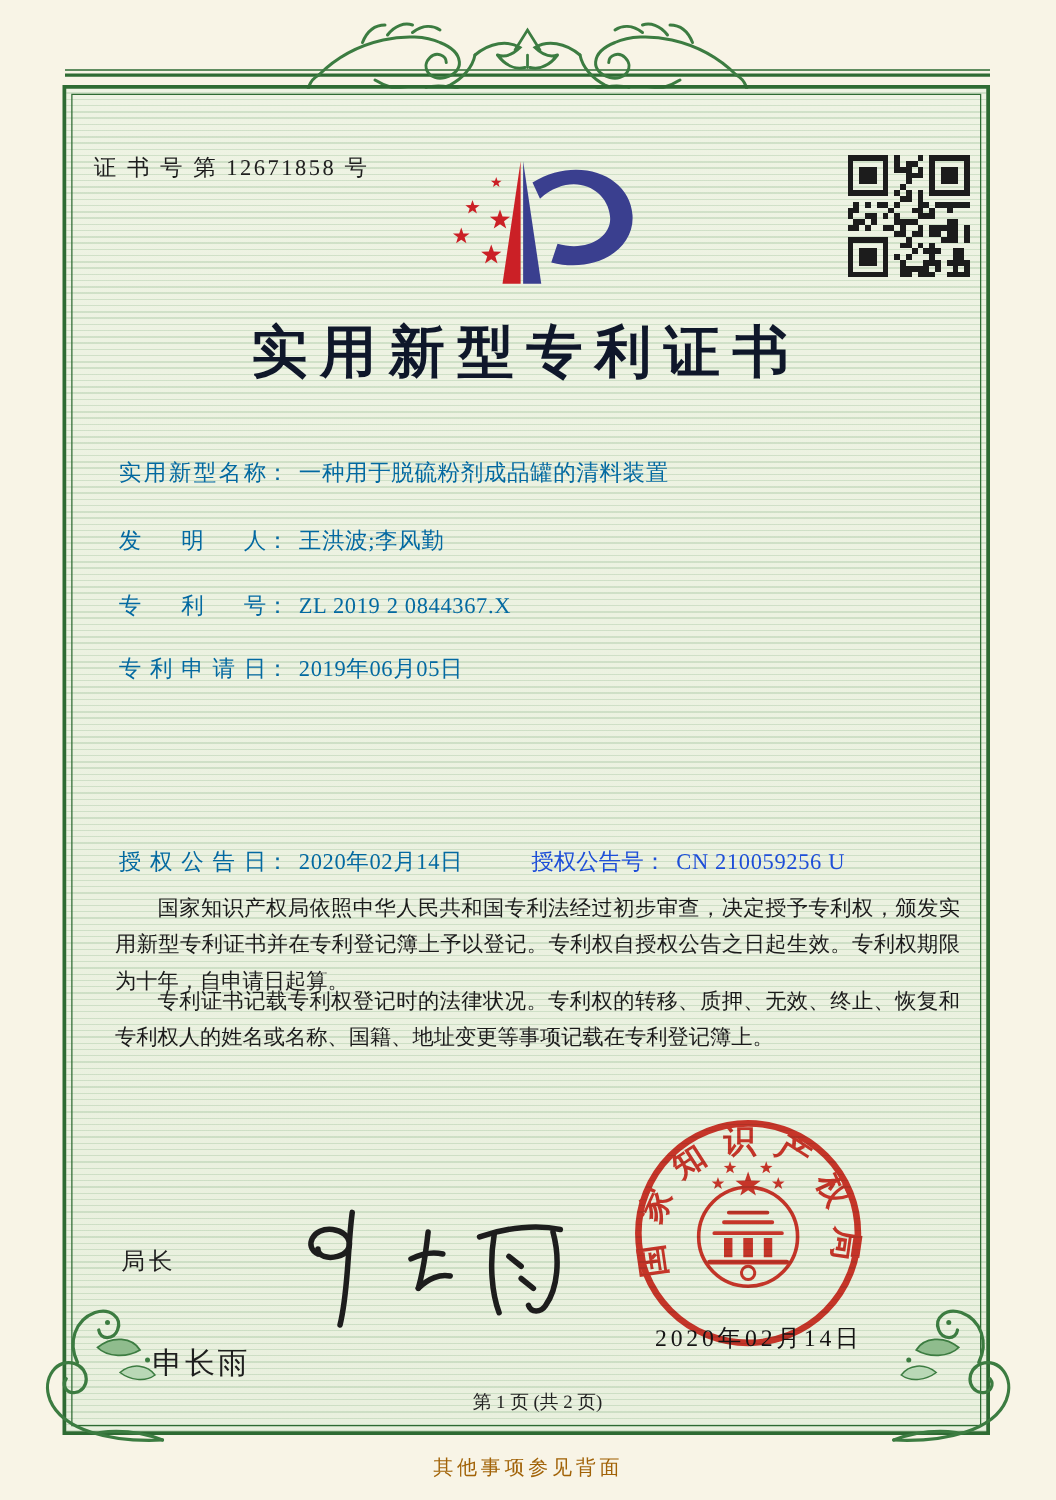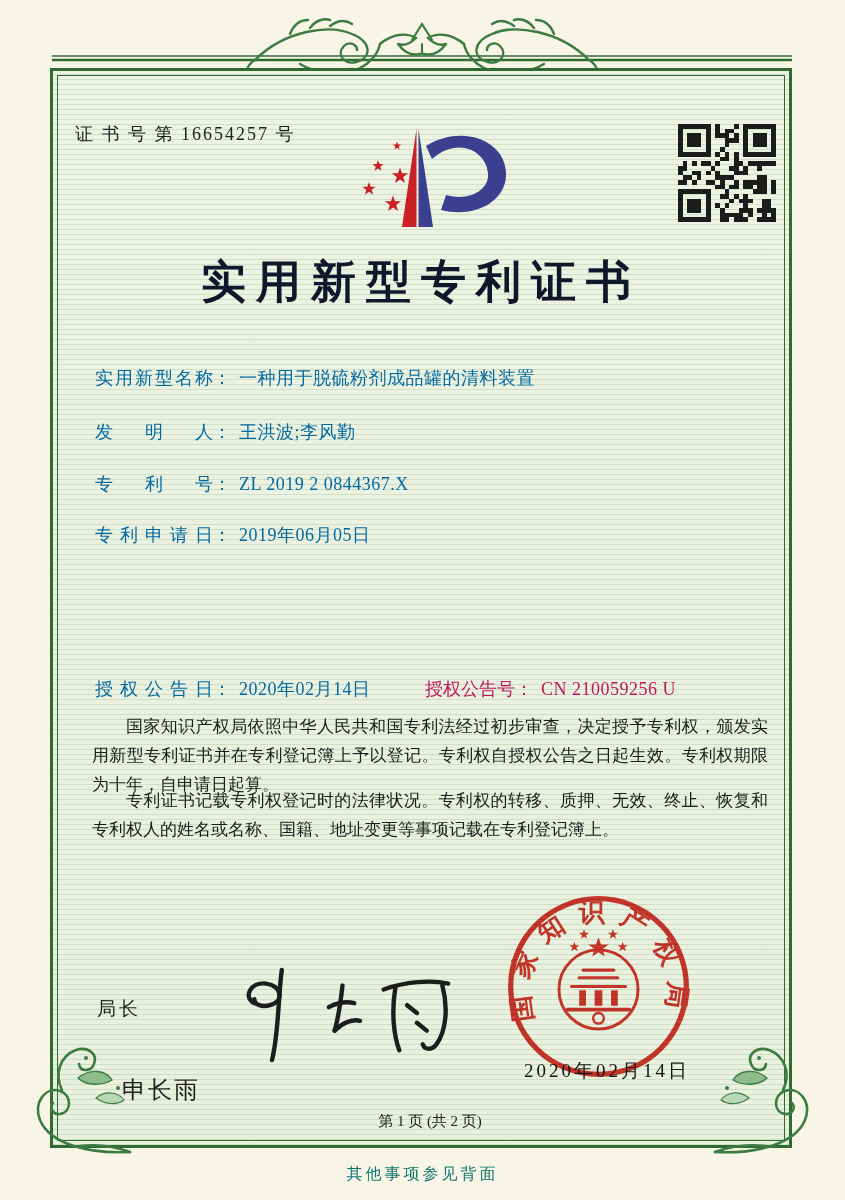--- a/index.html
+++ b/index.html
@@ -14,33 +14,33 @@
          pointer-events:none;}
   .frame-inner{position:absolute;inset:4px;border:1px solid #2e6b33;}
   svg{position:absolute;overflow:visible;}
   .deco{pointer-events:none;}
   
   .cert-no{position:absolute;left:75px;top:122px;font-size:18px;letter-spacing:2px;}
   .title{position:absolute;left:50px;top:252px;width:742px;margin:0;text-align:center;
          font-size:45px;font-weight:700;letter-spacing:10px;color:#0f172a;}
   .row{position:absolute;left:95px;font-size:18px;white-space:nowrap;color:#0369a1;}
   .r1{top:366px}.r2{top:420px}.r3{top:472px}.r4{top:523px}.r5{top:575px}.r6{top:626px}.r7{top:677px}
-  .row2{position:absolute;left:425px;top:677px;font-size:18px;white-space:nowrap;color:#be185d;}
+  .row2{position:absolute;left:425px;top:677px;font-size:18px;white-space:nowrap;color:#1d4ed8;}
   .flabel{display:inline-block;width:118px;text-align:justify;text-align-last:justify;}
   .colon{margin-right:8px;}
   .fvalue{letter-spacing:0.5px;}
   .para{position:absolute;left:92px;width:676px;margin:0;font-size:17px;line-height:29px;
         text-align:justify;text-indent:2em;color:#1b1b1b;}
   .p1{top:712px}.p2{top:786px}
   .signer-title{position:absolute;left:97px;top:996px;font-size:19px;letter-spacing:3px;}
   .signer-name{position:absolute;left:97px;top:1074px;font-size:24px;letter-spacing:2px;margin-left:25px;}
   .seal-date{position:absolute;left:524px;top:1058px;font-size:19px;letter-spacing:3px;color:#141414;}
   .page-info{position:absolute;left:50px;top:1112px;width:760px;text-align:center;font-size:15px;color:#222;}
   .back-note{position:absolute;left:0;top:1164px;width:845px;text-align:center;font-size:16px;
-             letter-spacing:3px;color:#0f766e;}
+             letter-spacing:3px;color:#a16207;}
   .seal-svg{mix-blend-mode:multiply;opacity:.93;}
 </style>
 </head>
 <body>
 
 <div class="page">
 
   <svg class="deco" style="left:0;top:0;width:845px;height:100px" viewBox="0 0 845 100">
     <g stroke="#2e6b33" fill="none">
       <path d="M52,56 H792" stroke-width="1.3"></path>
@@ -70,21 +70,21 @@
       <path d="M70,60 C80,52 92,54 98,62 C90,68 78,66 70,60 Z" fill="#b9d8b6" stroke-width="1.2"></path>
       <path d="M104,114 C88,108 70,106 54,108"></path>
       <circle cx="60" cy="20" r="2" fill="#3c7c41" stroke="none"></circle>
       <circle cx="92" cy="50" r="2" fill="#3c7c41" stroke="none"></circle>
     </g>
   </svg>
   <svg class="deco" style="left:709px;top:1038px;width:110px;height:120px" viewBox="0 0 110 120">
     <use href="#cornerFl" transform="matrix(-1,0,0,1,110,0)"></use>
   </svg>
 
-  <div class="cert-no">证 书 号 第 16654257 号</div>
+  <div class="cert-no">证 书 号 第 12671858 号</div>
 
   <svg class="deco" style="left:340px;top:126px;width:185px;height:115px" viewBox="0 0 185 115">
     <g id="logo-stars">
         <polygon points="57.00,15.50 58.06,18.54 61.28,18.61 58.71,20.56 59.65,23.64 57.00,21.80 54.35,23.64 55.29,20.56 52.72,18.61 55.94,18.54" fill="#cb2026"></polygon>
         <polygon points="38.00,34.00 39.41,38.06 43.71,38.15 40.28,40.74 41.53,44.85 38.00,42.40 34.47,44.85 35.72,40.74 32.29,38.15 36.59,38.06" fill="#cb2026"></polygon>
         <polygon points="60.00,41.50 62.00,47.25 68.08,47.37 63.23,51.05 65.00,56.88 60.00,53.40 55.00,56.88 56.77,51.05 51.92,47.37 58.00,47.25" fill="#cb2026"></polygon>
         <polygon points="29.00,56.00 30.65,60.73 35.66,60.84 31.66,63.87 33.11,68.66 29.00,65.80 24.89,68.66 26.34,63.87 22.34,60.84 27.35,60.73" fill="#cb2026"></polygon>
         <polygon points="53.00,69.50 55.00,75.25 61.08,75.37 56.23,79.05 58.00,84.88 53.00,81.40 48.00,84.88 49.77,79.05 44.92,75.37 51.00,75.25" fill="#cb2026"></polygon>
       </g>
     <polygon points="76.5,3 62,101 76.5,101" fill="#cb2026"></polygon>

